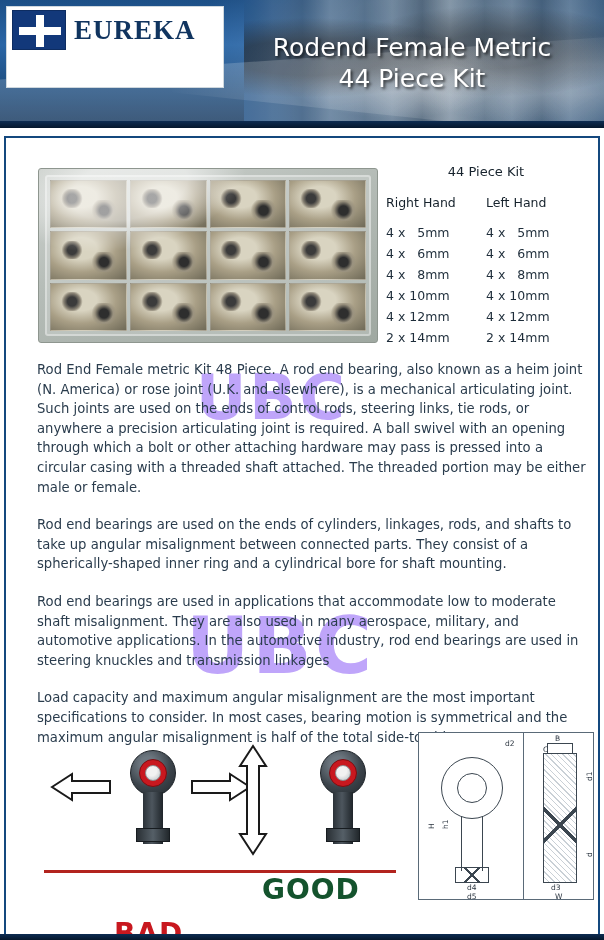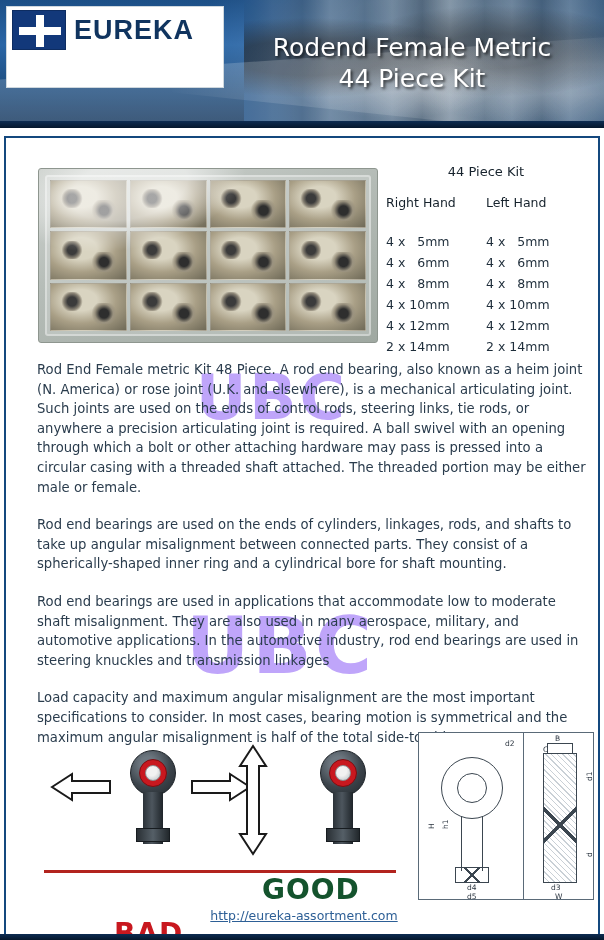--- a/index.html
+++ b/index.html
@@ -67,21 +67,21 @@
     position: relative;
     border: 1px solid #0d2c61;
   }
   #logo .flagbox:before {
     content: ""; position: absolute; left: 23px; top: 4px; width: 8px; height: 32px; background: #fff;
   }
   #logo .flagbox:after {
     content: ""; position: absolute; left: 6px; top: 16px; width: 42px; height: 8px; background: #fff;
   }
   #logo .brand {
-    font-family: Liberation Sans, sans-serif;
+    font-family: Liberation Serif, serif;
     font-weight: bold;
     font-size: 27px;
     letter-spacing: 1px;
     color: #10345f;
     margin-left: 8px;
   }
   #logo .row2 {
     position: absolute; left: 0; top: 44px; width: 218px; height: 38px;
     background: #12387a;
     color: #ffffff;
@@ -172,21 +172,21 @@
   
   #kit {
     position: absolute; left: 380px; top: 26px; width: 200px;
     color: #1e2d3a;
     font-size: 12.5px;
   }
   #kit .kit-title {
     text-align: center; font-size: 13px; color: #16222c; margin-bottom: 16px;
   }
   #kit .heads {
-    display: flex; margin-bottom: 24px;
+    display: flex; margin-bottom: 15px;
   }
   #kit .heads div { width: 50%; font-size: 12.5px; color: #16222c; }
   #kit .rows .r { display: flex; margin-bottom: 6px; }
   #kit .rows .r span { width: 50%; white-space: pre; }
 
   
   #copy {
     position: absolute; left: 16px; top: 222px; width: 570px;
     color: #2a3c4d;
     font-size: 13.2px;
@@ -462,17 +462,16 @@
         <div class="dimlabel rot" style="left:8px; top:96px;">H</div>
         <div class="dimlabel rot" style="left:22px; top:96px;">h1</div>
         <div class="dimlabel rot" style="left:166px; top:124px;">d</div>
         <div class="dimlabel" style="left:48px; top:150px;">d4</div>
         <div class="dimlabel" style="left:48px; top:159px;">d5</div>
         <div class="dimlabel" style="left:132px; top:150px;">d3</div>
         <div class="dimlabel" style="left:136px; top:159px;">W</div>
       </div>
     </div>
 
-    <div id="footer-url">http://eureka-assortment.com</div>
   </div>
 
   <div id="bottombar2"></div>
 </div>
 
 </body></html>

